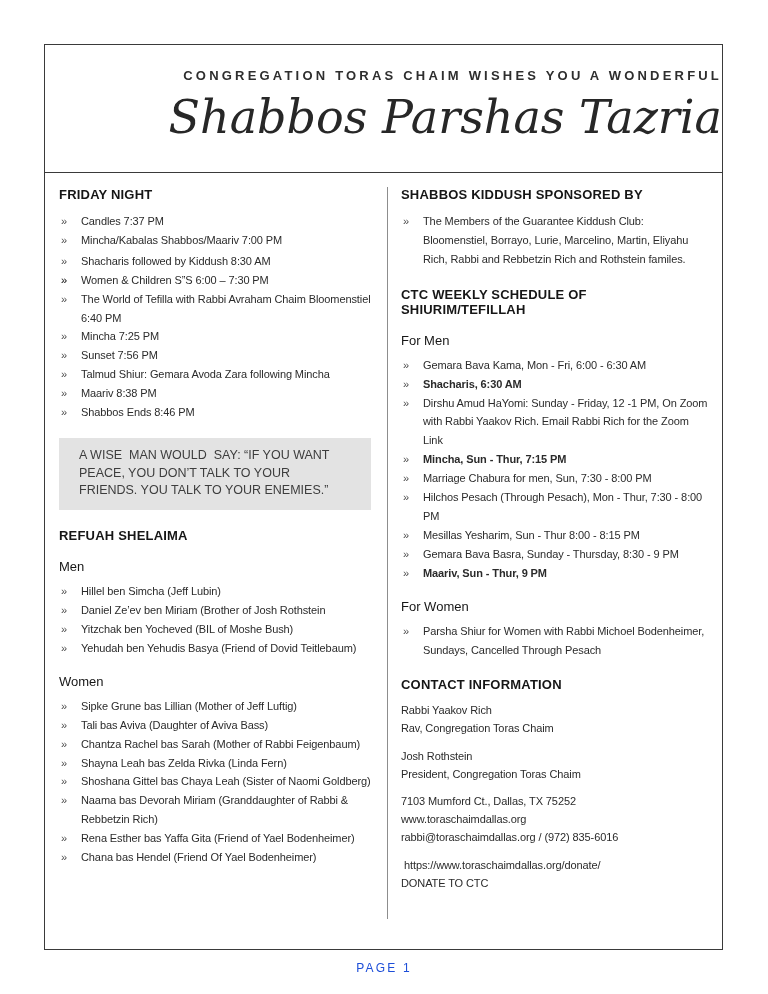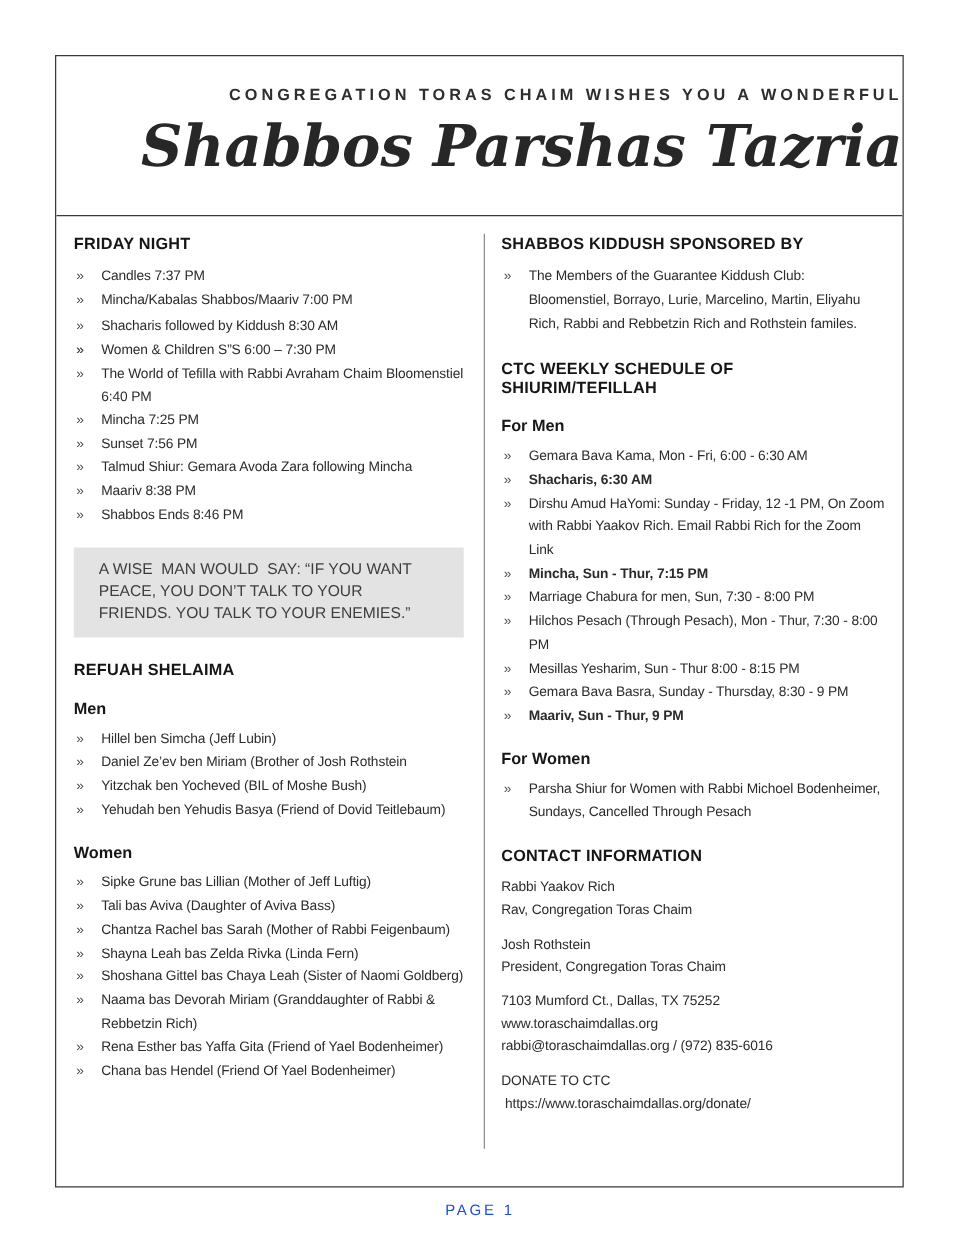--- a/index.html
+++ b/index.html
@@ -17,36 +17,36 @@
   
   .doc-header {
     height: 128px; text-align: right; padding-top: 23px;
     border-bottom: 1.6px solid #3a3a3a;
   }
   .kicker {
     font-size: 13px; font-weight: bold; letter-spacing: 3.2px;
     color: #2e2e2e; margin: 0;
   }
   .script-title {
-    font-family: "DejaVu Serif", serif; font-style: italic; font-weight: bold;
+    font-family: "DejaVu Serif", serif; font-style: italic; font-weight: normal;
     font-size: 46px; line-height: 1.1; color: #272727; margin: 9px 0 0;
   }
   
   .columns { display: flex; padding: 0 14px; height: 776px; }
   .col { padding-top: 12px; }
   .col-left { width: 312px; }
   .divider { width: 1px; background: #8d8d8d; margin: 14px 13px 30px 16px; }
   .col-right { flex: 1; }
 
   h2.section {
     font-size: 13px; font-weight: bold; letter-spacing: 0.2px;
     color: #161616; margin: 18px 0 10px;
   }
   .col h2.section:first-child { margin-top: 2px; }
-  h3.subsection { font-size: 13px; font-weight: bold; color: #161616; margin: 16px 0 8px; }
+  h3.subsection { font-size: 13px; font-weight: normal; color: #161616; margin: 16px 0 8px; }
 
   ul.list { list-style: none; margin: 0 0 2px; padding: 0; font-size: 11px; letter-spacing: -0.1px; }
   ul.list li { position: relative; padding-left: 22px; line-height: 1.72; color: #2b2b2b; }
   ul.list .marker { position: absolute; left: 2px; top: 0; color: #4c4c4c; }
   .bold { font-weight: bold; }
 
   .quote-box {
     background: var(--quote-bg); margin: 16px 0 4px; padding: 9px 20px 10px;
     font-size: 12.5px; line-height: 1.42; color: #3d3d3d; white-space: pre-wrap;
   }
@@ -187,22 +187,22 @@
         <div class="contact-group">
           <p>Josh Rothstein</p>
           <p>President, Congregation Toras Chaim</p>
         </div>
         <div class="contact-group">
           <p>7103 Mumford Ct., Dallas, TX 75252</p>
           <p>www.toraschaimdallas.org</p>
           <p>rabbi@toraschaimdallas.org / (972) 835-6016</p>
         </div>
         <div class="contact-group">
+          <p> https://www.toraschaimdallas.org/donate/</p>
           <p>DONATE TO CTC</p>
-          <p> https://www.toraschaimdallas.org/donate/</p>
         </div>
       </div>
 
     </div>
   </div>
 
   <div class="page-footer">PAGE 1</div>
 </div>
 
 </body></html>

